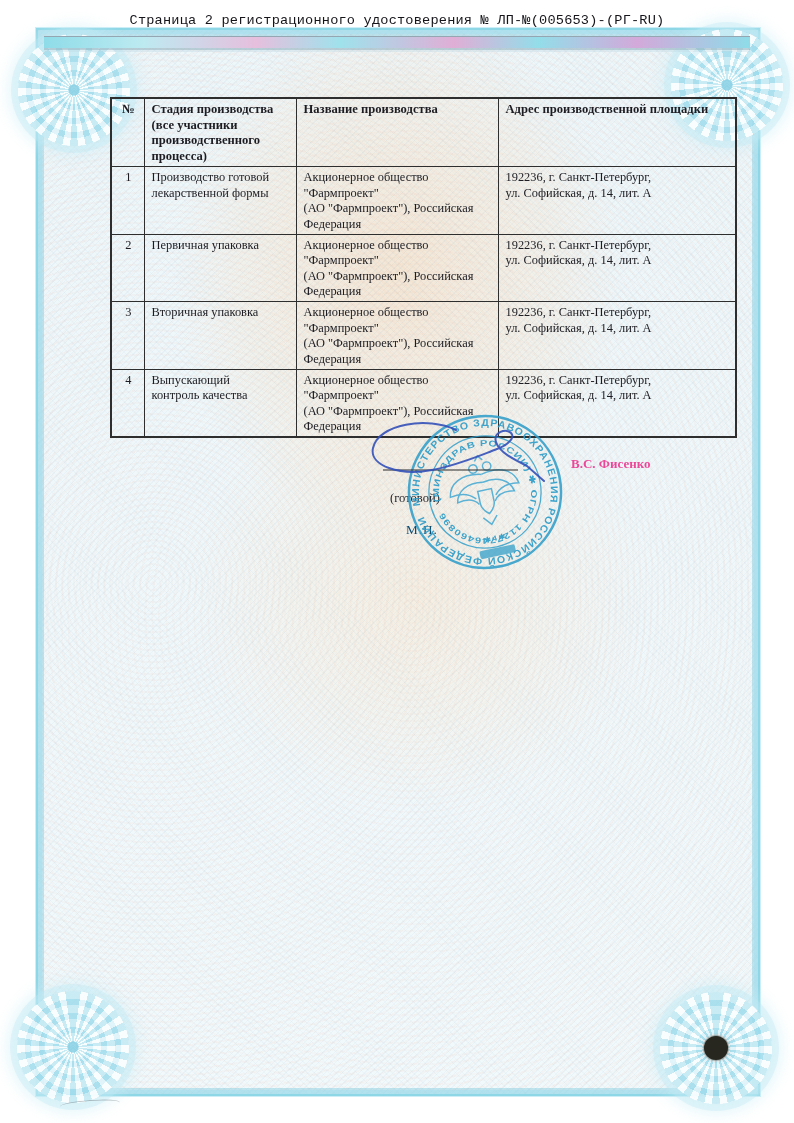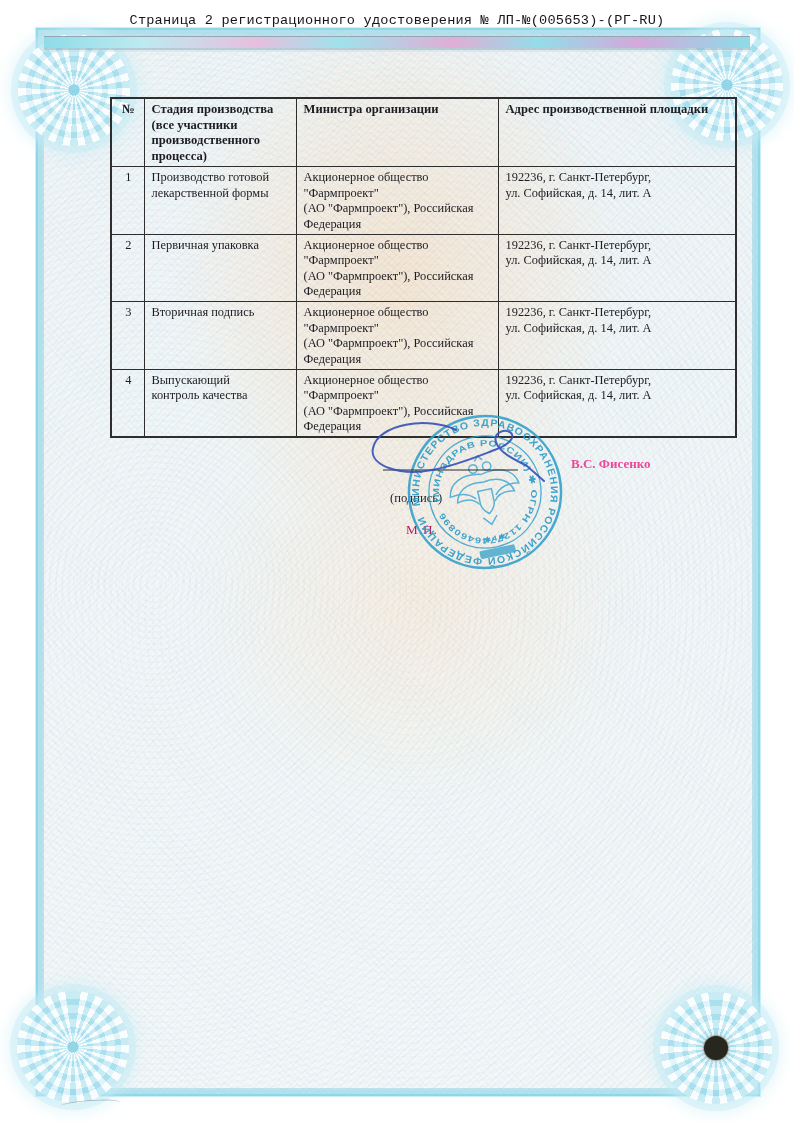--- a/index.html
+++ b/index.html
@@ -54,21 +54,21 @@
   .col-num{width:33px;}  .col-stage{width:152px;}  .col-org{width:202px;}  .col-addr{width:238px;}
   .cell-num{text-align:center !important;}
   .pre{white-space:pre-line;margin-top:13px;}
   tr.h-hdr{height:62px;} tr.h-r1{height:64px;} tr.h-r2{height:64px;} tr.h-r3{height:60px;} tr.h-r4{height:60px;}
 
   
   .sig-position{position:absolute;left:120px;top:452px;font-weight:bold;font-size:14.6px;
     line-height:1.35;color:#17171c;white-space:pre-line;}
   .sig-name{position:absolute;left:571px;top:456px;font-weight:bold;font-size:13px;color:#ec4899;}
   .sig-caption{position:absolute;left:390px;top:491px;font-size:12.6px;color:#26262c;}
-  .seal-caption{position:absolute;left:406px;top:522px;font-size:13.2px;letter-spacing:1px;color:#be185d;}
+  .seal-caption{position:absolute;left:406px;top:522px;font-size:13.2px;letter-spacing:1px;color:#0c4a6e;}
 
   .stamp-wrap{position:absolute;left:405px;top:412px;width:160px;height:160px;
     transform:rotate(-12deg);opacity:.92;}
   .sig-svg{position:absolute;left:358px;top:418px;width:210px;height:90px;z-index:5;}
 
   .bottom-smudge{position:absolute;left:60px;top:1100px;width:60px;height:8px;
     border-radius:50%;border-top:1.5px solid rgba(120,130,135,.5);transform:rotate(-4deg);}
 </style>
 </head>
 <body>
@@ -93,21 +93,21 @@
         <col class="col-org">
         <col class="col-addr">
     </colgroup>
     <tbody>
         <tr class="h-hdr">
       <th class="cell-num">№</th>
       <th class="pre">Стадия производства
 (все участники
 производственного
 процесса)</th>
-      <th>Министра организации</th>
+      <th>Название производства</th>
       <th>Адрес производственной площадки</th>
     </tr>
     <tr class="h-r1">
       <td class="cell-num">1</td>
       <td class="pre">Производство готовой
 лекарственной формы</td>
       <td class="pre">Акционерное общество
 "Фармпроект"
 (АО "Фармпроект"), Российская
 Федерация</td>
@@ -119,21 +119,21 @@
       <td class="pre">Первичная упаковка</td>
       <td class="pre">Акционерное общество
 "Фармпроект"
 (АО "Фармпроект"), Российская
 Федерация</td>
       <td class="pre">192236, г. Санкт-Петербург,
 ул. Софийская, д. 14, лит. А</td>
     </tr>
     <tr class="h-r3">
       <td class="cell-num">3</td>
-      <td class="pre">Вторичная подпись</td>
+      <td class="pre">Вторичная упаковка</td>
       <td class="pre">Акционерное общество
 "Фармпроект"
 (АО "Фармпроект"), Российская
 Федерация</td>
       <td class="pre">192236, г. Санкт-Петербург,
 ул. Софийская, д. 14, лит. А</td>
     </tr>
     <tr class="h-r4">
       <td class="cell-num">4</td>
       <td class="pre">Выпускающий
@@ -142,21 +142,21 @@
 "Фармпроект"
 (АО "Фармпроект"), Российская
 Федерация</td>
       <td class="pre">192236, г. Санкт-Петербург,
 ул. Софийская, д. 14, лит. А</td>
     </tr>
   </tbody>
     </table>
 
   <div class="sig-name">В.С. Фисенко</div>
-  <div class="sig-caption">(подпись)</div>
+  <div class="sig-caption">(готовой)</div>
   <div class="seal-caption">М.П.</div>
 
   <div class="stamp-wrap">
     <svg width="160" height="160" viewBox="0 0 160 160">
       <circle cx="80" cy="80" r="76" fill="none" stroke="#2f9dc9" stroke-width="2.6" opacity=".95"></circle>
       <circle cx="80" cy="80" r="56" fill="none" stroke="#2f9dc9" stroke-width="1.3" opacity=".9"></circle>
       <defs>
         <path id="arc-outer" d="M 14 80 A 66 66 0 1 1 146 80 A 66 66 0 1 1 14 80" fill="none"></path>
         <path id="arc-inner" d="M 34 80 A 46 46 0 1 1 126 80 A 46 46 0 1 1 34 80" fill="none"></path>
       </defs>

